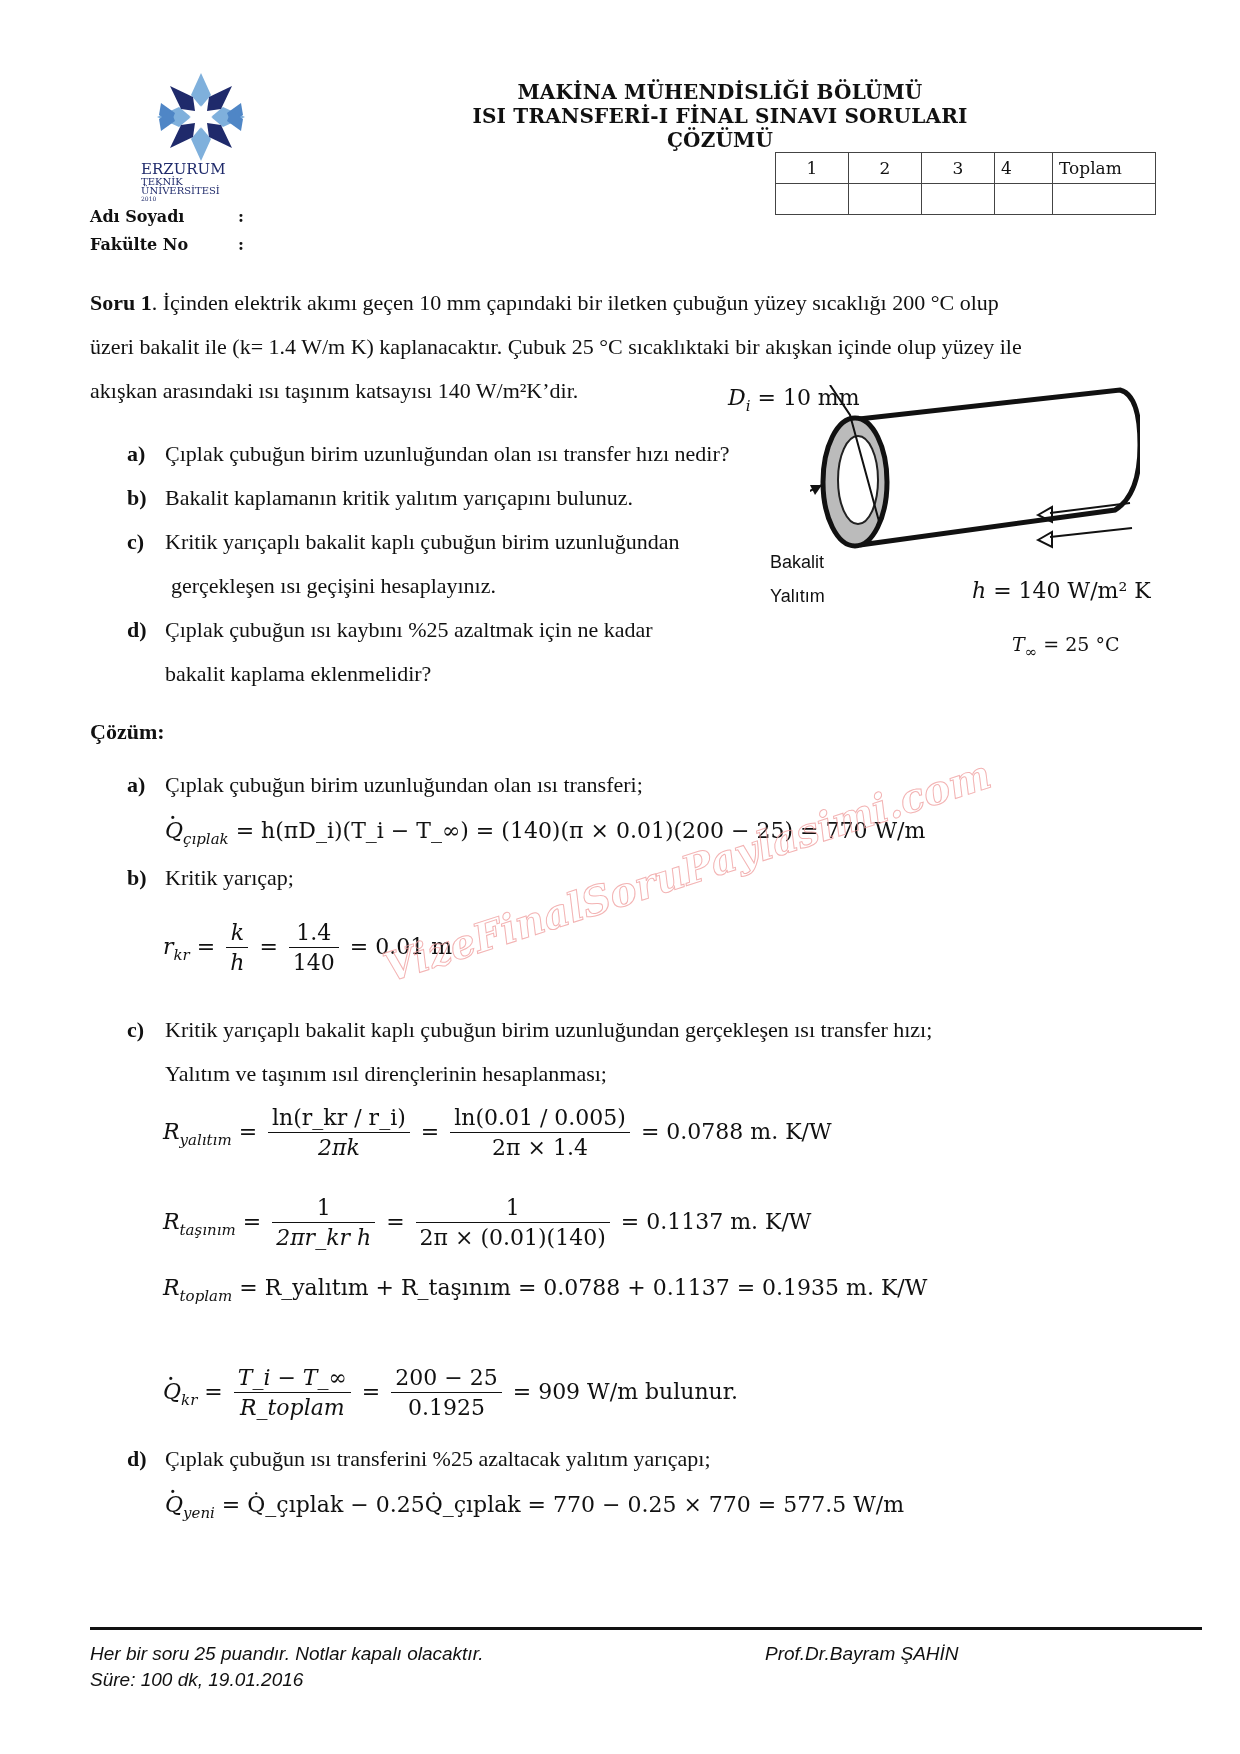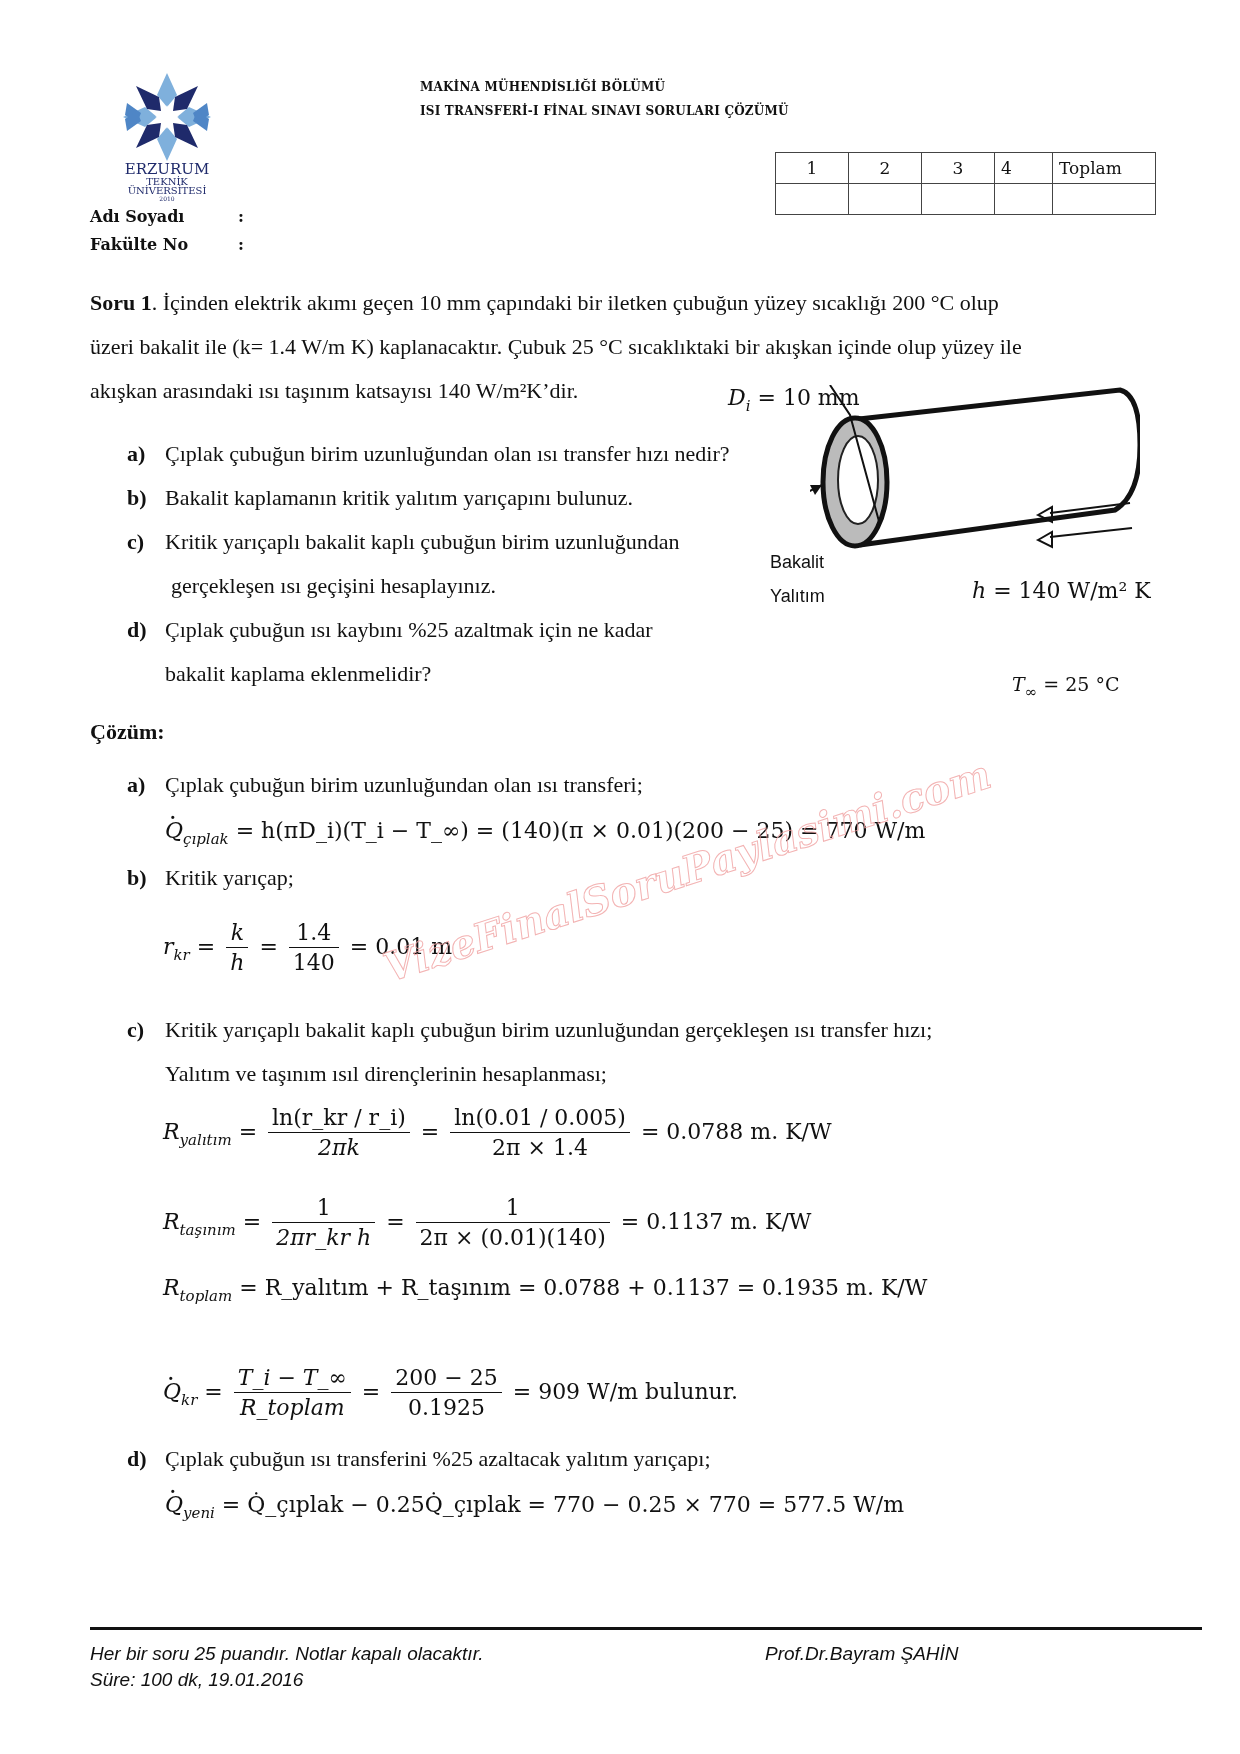--- a/index.html
+++ b/index.html
@@ -1,40 +1,40 @@
 <!DOCTYPE html>
 <html><head>
 <meta charset="utf-8">
 <style>
   html, body { margin: 0; padding: 0; background: #fff; }
   body { width: 1240px; height: 1754px; position: relative; overflow: hidden; color: #111;
          font-family: "Liberation Serif", serif; }
   .abs { position: absolute; }
-  .hdr { font-family: "DejaVu Serif", serif; font-weight: bold; font-size: 12px; letter-spacing: 0.2px; }
+  .hdr { font-family: "DejaVu Serif", serif; font-weight: bold; font-size: 20px; text-align: center; letter-spacing: 0.2px; }
   .field { font-family: "DejaVu Serif", serif; font-weight: bold; font-size: 16px; }
   .body-txt { font-size: 22px; line-height: 44px; }
   .math { font-family: "DejaVu Serif", serif; font-size: 22px; white-space: nowrap; }
   .math i { font-style: italic; }
   .sub { font-size: 15px; font-style: italic; vertical-align: -6px; }
   .frac { display: inline-block; vertical-align: middle; text-align: center; margin: 0 4px; }
   .frac .num { display: block; border-bottom: 1.6px solid #111; padding: 0 4px 2px; }
   .frac .den { display: block; padding: 2px 4px 0; }
   .lbl { font-weight: bold; display: inline-block; width: 38px; }
   table.score { border-collapse: collapse; font-family: "DejaVu Serif", serif; font-size: 17px; }
   table.score td { border: 1.5px solid #444; height: 30px; text-align: center; padding: 0 6px; }
   .footer { font-family: "Liberation Sans", sans-serif; font-style: italic; font-size: 19px; }
   .watermark { font-family: "DejaVu Serif", serif; font-weight: bold; font-style: italic; font-size: 40px;
                color: transparent; -webkit-text-stroke: 1px #f0a0a0; transform: rotate(-18deg); transform-origin: left center; opacity: 0.8; }
   .dot { position: relative; }
   .dot::before { content: "·"; position: absolute; top: -14px; left: 4px; font-size: 24px; font-style: normal; }
 </style>
 </head>
 <body>
 
-<div class="abs" style="left:107px; top:72px; width:120px; height:125px; text-align:center;">
+<div class="abs" style="left:141px; top:72px; width:120px; height:125px; ">
   <svg width="100" height="90" viewBox="0 0 100 90" style="display:block;margin:0 auto;">
     <g transform="translate(50,45)">
       <g fill="#7fb0dc">
         <polygon points="0,-44 10,-22 0,-10 -10,-22"></polygon>
         <polygon points="0,44 10,22 0,10 -10,22"></polygon>
         <polygon points="-44,0 -22,10 -10,0 -22,-10"></polygon>
         <polygon points="44,0 22,10 10,0 22,-10"></polygon>
       </g>
       <g fill="#1f2a6b">
         <polygon points="-31,-31 -8,-20 -6,-6 -20,-8"></polygon>
@@ -111,21 +111,21 @@
     <polygon points="228,130 242,122 242,137"></polygon>
     <line x1="240" y1="152" x2="322" y2="143"></line>
     <polygon points="228,155 242,147 242,162"></polygon>
   </g>
 </svg>
 <div class="abs" style="left:770px; top:545px; font-family:'Liberation Sans',sans-serif; font-size:18px; line-height:34px;">
   <div>Bakalit</div>
   <div>Yalıtım</div>
 </div>
 <div class="abs math" style="left:972px; top:578px;"><i>h</i> <span>= 140 W/m² K</span></div>
-<div class="abs math" style="left:1012px; top:633px; font-size:19px;margin-top:40px;"><i>T</i><span class="sub">∞</span> <span>= 25 °C</span></div>
+<div class="abs math" style="left:1012px; top:633px; font-size:19px;"><i>T</i><span class="sub">∞</span> <span>= 25 °C</span></div>
 
 <div class="abs body-txt" style="left:90px; top:710px; font-weight:bold;">Çözüm:</div>
 
 <div class="abs body-txt" style="left:127px; top:763px;"><span class="lbl">a)</span><span>Çıplak çubuğun birim uzunluğundan olan ısı transferi;</span></div>
 <div class="abs math" style="left:165px; top:818px;"><i class="dot">Q</i><span class="sub">çıplak</span> <span>= h(πD_i)(T_i − T_∞) = (140)(π × 0.01)(200 − 25) = 770 W/m</span></div>
 
 <div class="abs body-txt" style="left:127px; top:856px;"><span class="lbl">b)</span><span>Kritik yarıçap;</span></div>
 <div class="abs math" style="left:163px; top:920px;">
   <i>r</i><span class="sub">kr</span> =
   <span class="frac"><i class="num">k</i><i class="den">h</i></span> =

